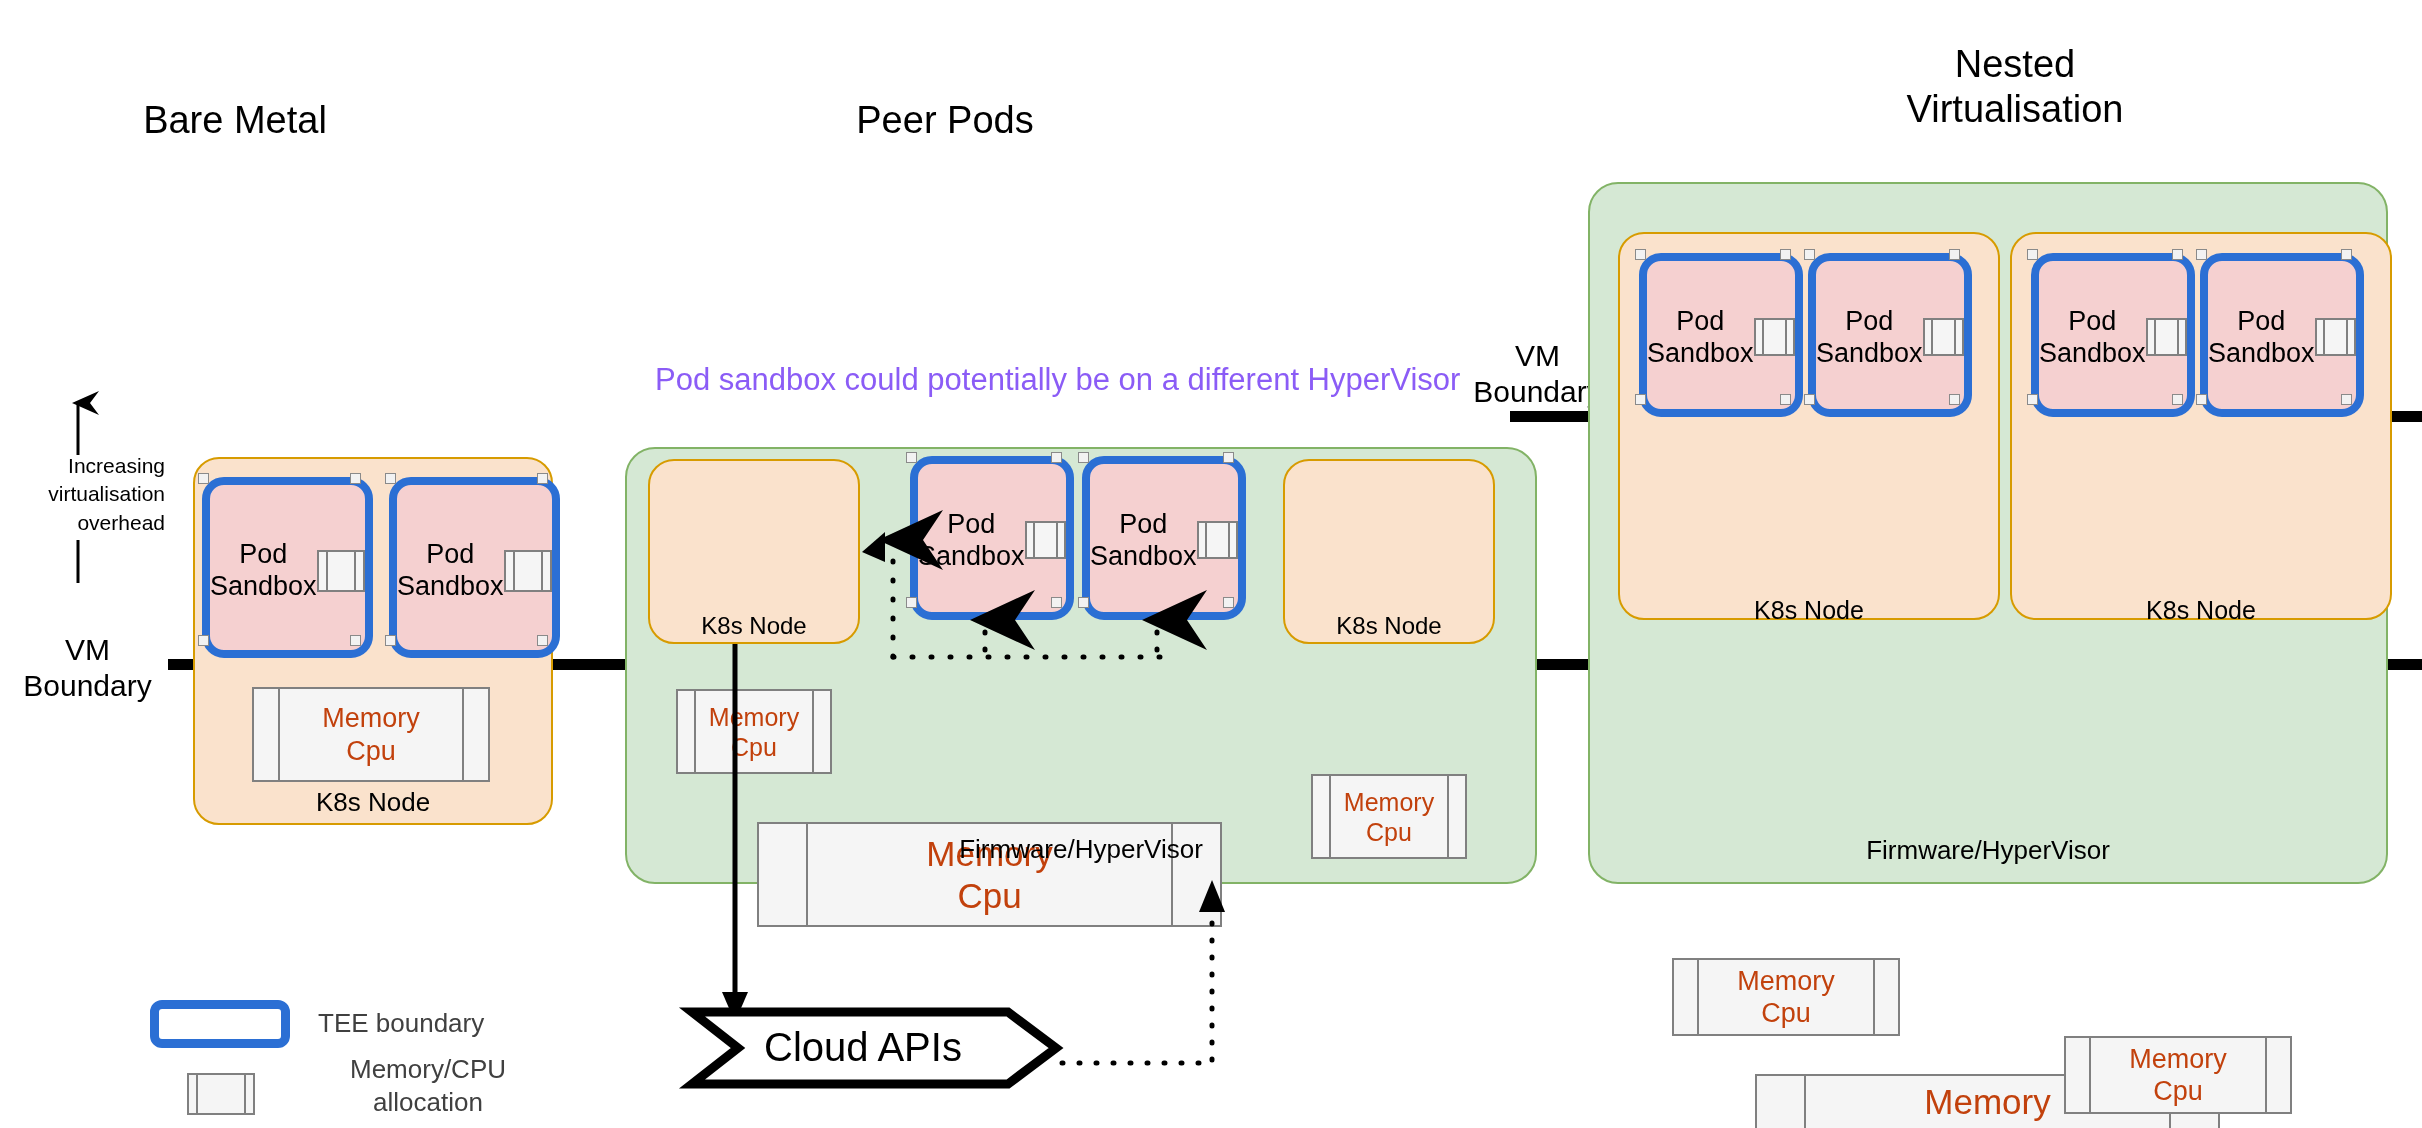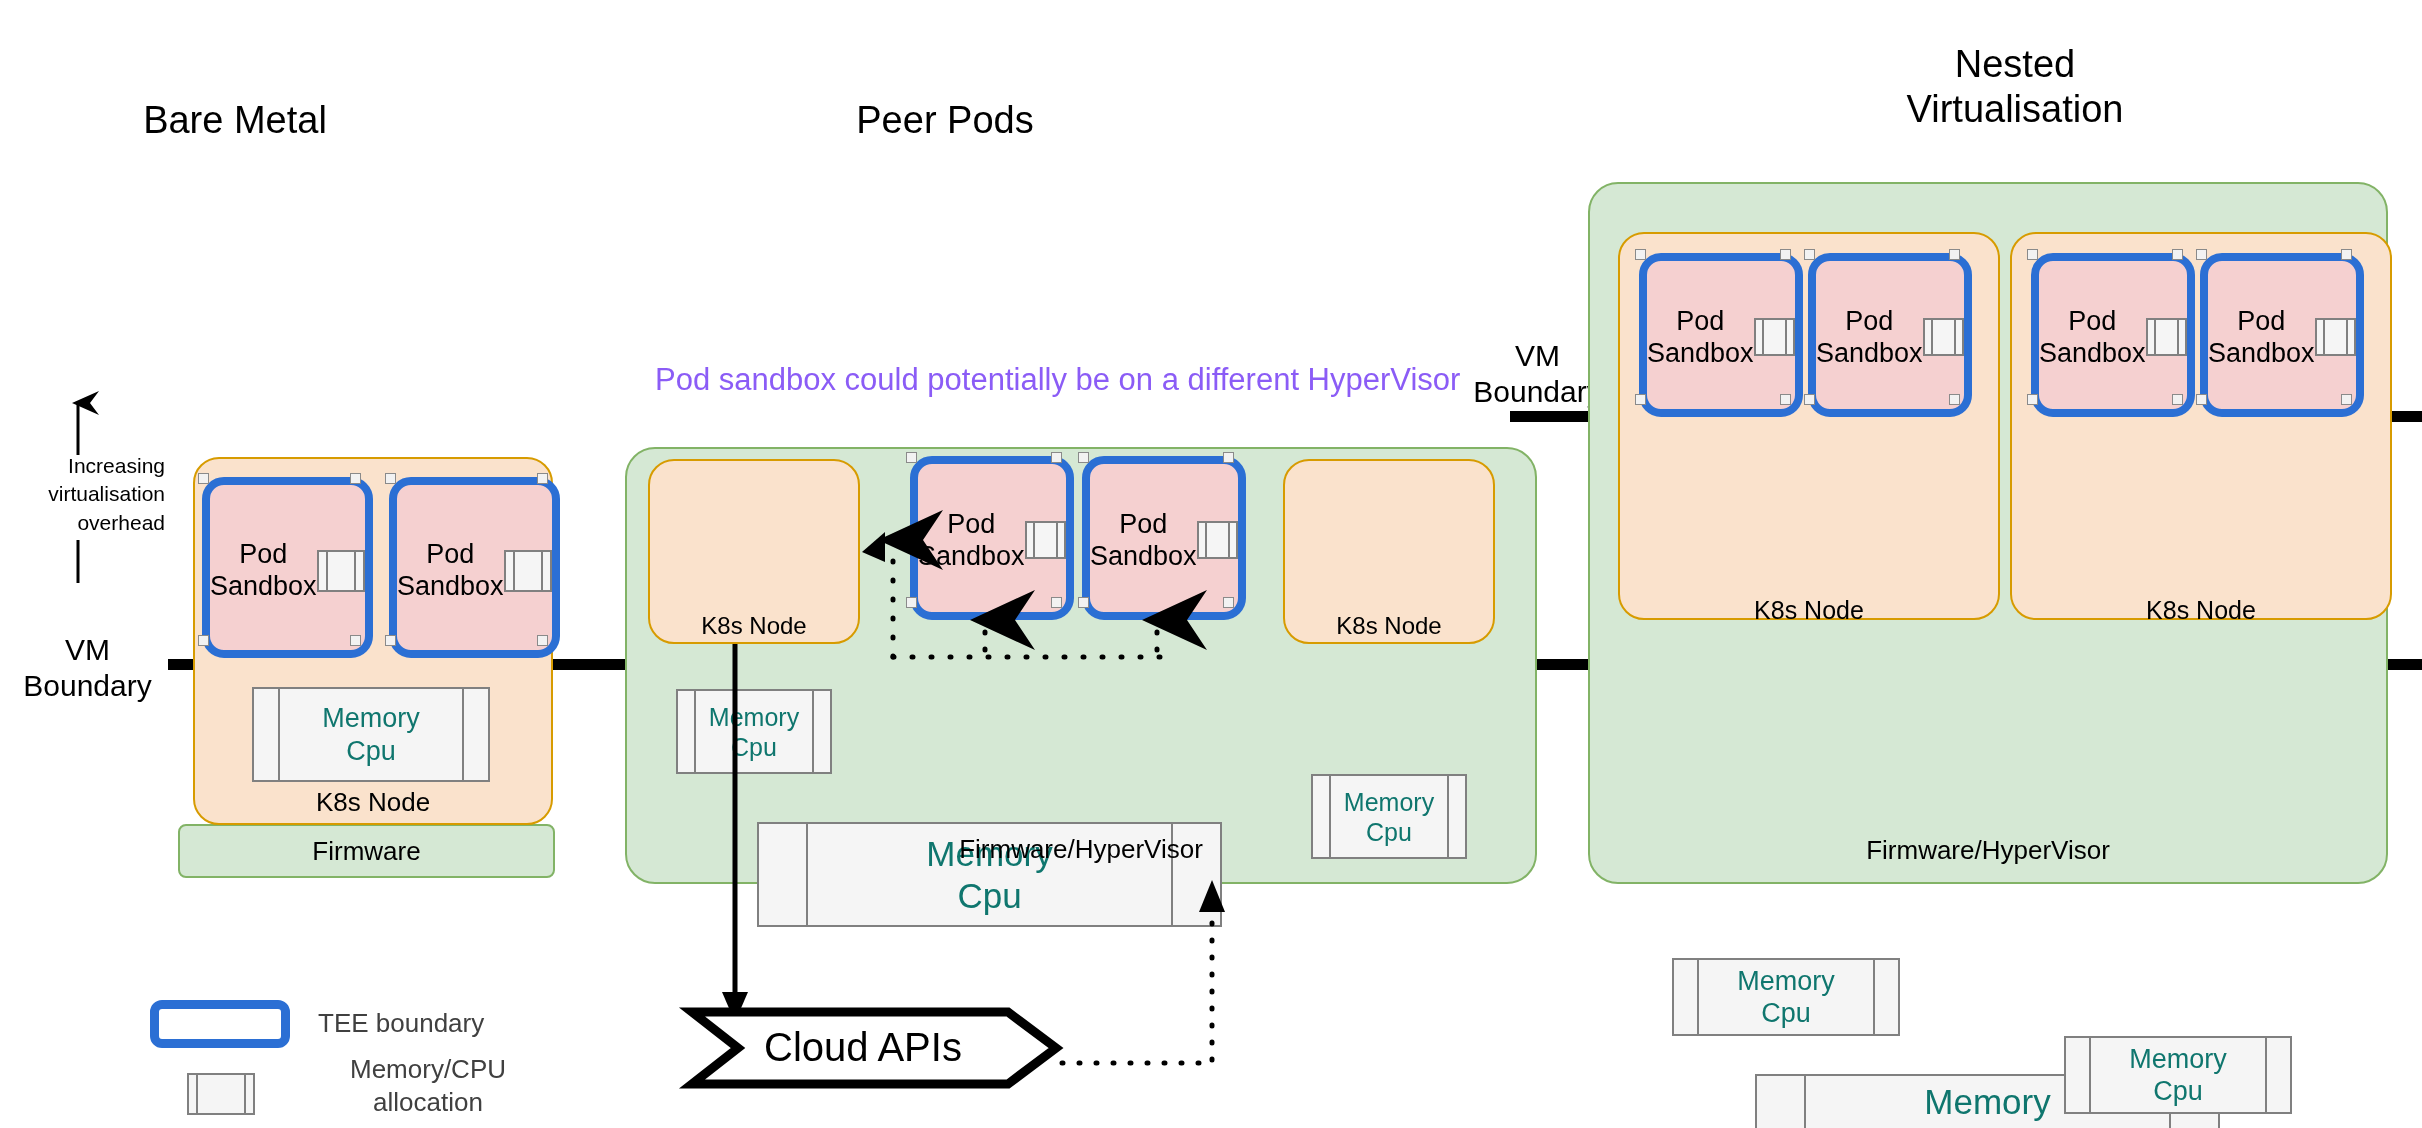--- a/index.html
+++ b/index.html
@@ -88,21 +88,21 @@
     content: "";
     position: absolute;
     top: 0; bottom: 0;
     width: 0;
     border-left: 2px solid #808080;
   }
   .memcpu-text {
     text-align: center;
     line-height: 1.2;
     white-space: pre-line;
-    color: #0f766e;
+    color: #c2410c;
   }
 
   
   .caption {
     font-size: 26px;
     text-align: center;
     color: #000;
     width: 100%;
   }
 
@@ -183,23 +183,20 @@
 overhead</div>
 
   <div class="abs vm-label" style="left:0px; top:632px; width:175px;">VM
 Boundary</div>
   <div class="abs vmline" style="left:168px; top:659px; width:2254px;"></div>
 
   <div class="abs vm-label" style="left:1450px; top:338px; width:175px;">VM
 Boundary</div>
   <div class="abs vmline" style="left:1510px; top:411px; width:912px;"></div>
 
-  <div class="abs green-flat" style="left:178px; top:824px; width:377px; height:54px; display:flex; align-items:center; justify-content:center;">
-    <span class="caption">Firmware</span>
-  </div>
 
   <div class="abs orange-box" style="left:193px; top:457px; width:360px; height:368px;"></div>
   <div class="abs caption" style="left:193px; top:787px; width:360px;">K8s Node</div>
 
   <div class="abs memcpu" style="left: 252px; top: 687px; width: 238px; height: 95px; font-size: 27px; --inset: 24px;">
     <span class="memcpu-text">Memory
 Cpu</span>
   </div>
 
   <div class="pod-wrap" style="left:202px; top:477px; width:155px; height:165px;">

